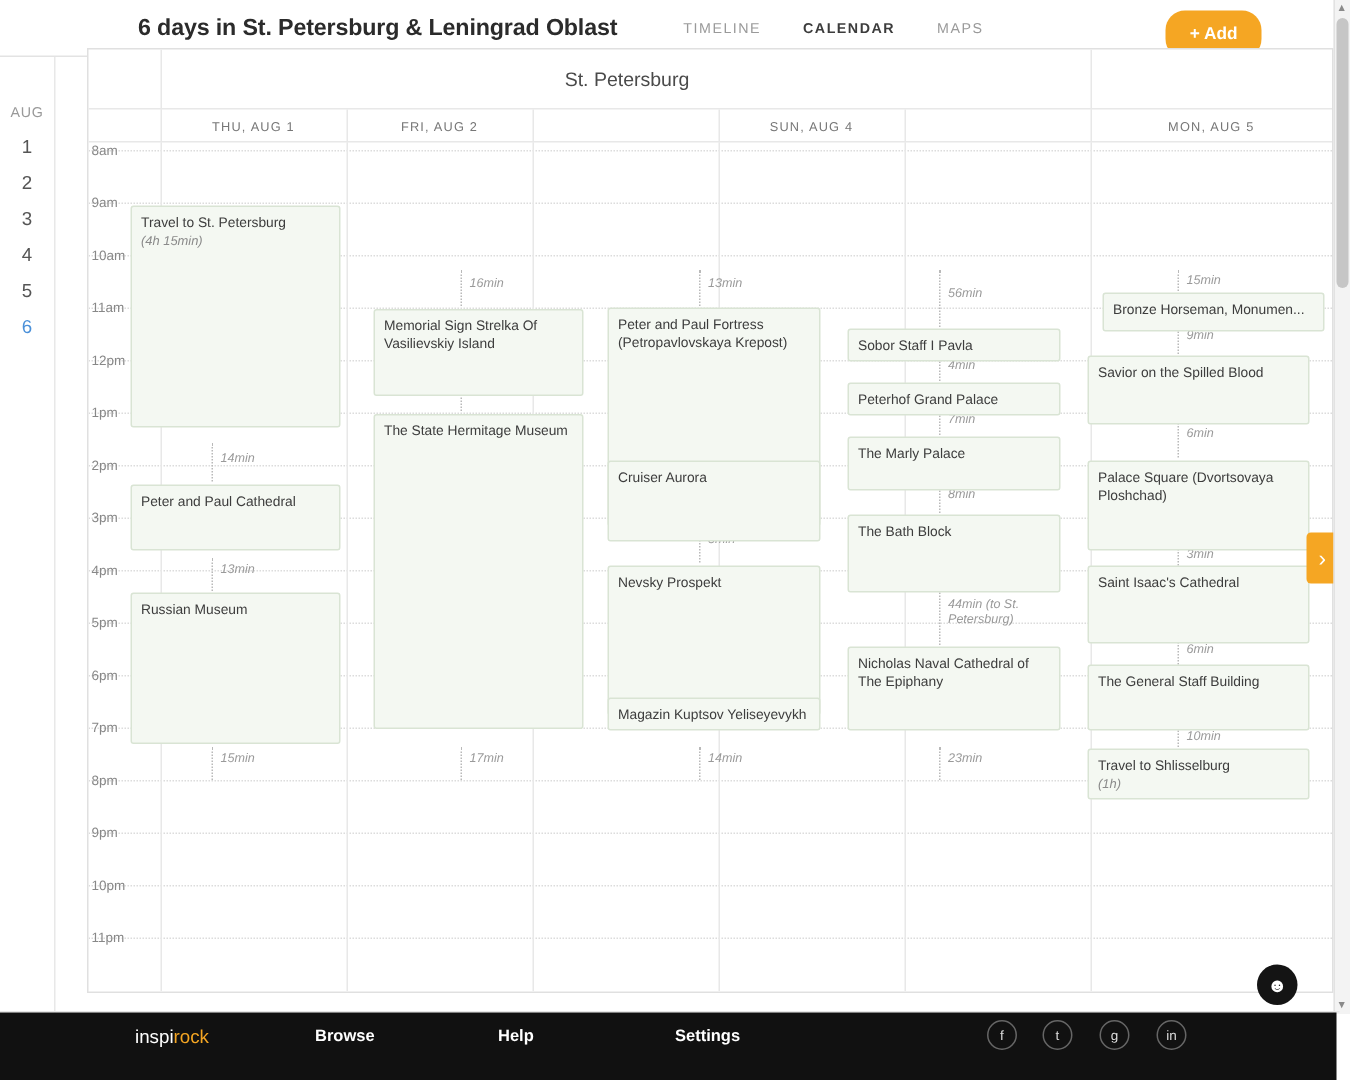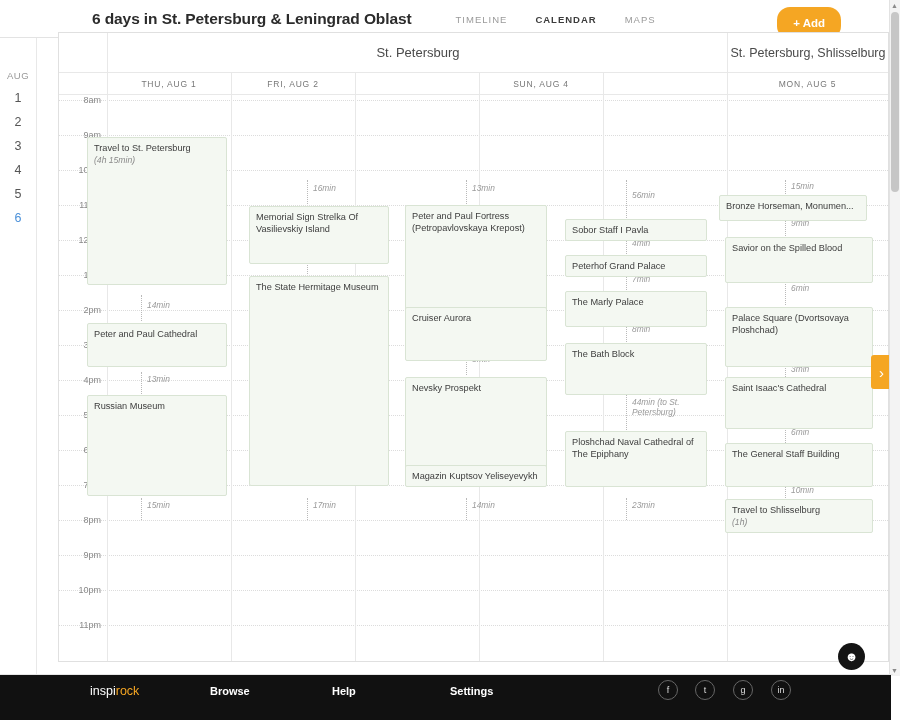--- a/index.html
+++ b/index.html
@@ -133,21 +133,21 @@
     width: 829px; height: 566px;
     overflow: hidden;
   }
   .hour-line {
     position: absolute; left: 0; width: 829px;
     border-top: 1px dotted #dcdcdc;
   }
   .hour-label {
     position: absolute; left: 2px;
     font-size: 9px; color: #888;
-    width: 40px; text-align: right;
+    width: 40px; 
   }
   .col-sep {
     position: absolute; top: 0; width: 1px; height: 566px;
     background: #e8e8e8;
   }
   .time-gutter-sep {
     position: absolute; top: 0; left: 48px;
     width: 1px; height: 566px; background: #e8e8e8;
   }
 
@@ -281,21 +281,20 @@
     <div class="rail-day">5</div>
     <div class="rail-day active">6</div>
   </div>
 
   <div class="cal">
 
     <div class="city-row">
       <div class="city-cell" style="left:49px; width:620px;">St. Petersburg</div>
       <div class="city-sep" style="left:48px;"></div>
       <div class="city-sep" style="left:668px;"></div>
-      <div class="city-cell two-line" style="left:669px; width:160px;">St. Petersburg, Shlisselburg</div>
     </div>
 
     <div class="dow-row">
       <div class="dow-cell" style="left:48px;  width:124px;">THU, AUG 1</div>
       <div class="dow-cell" style="left:172px; width:124px;">FRI, AUG 2</div>
       <div class="dow-cell" style="left:420px; width:124px;">SUN, AUG 4</div>
       <div class="dow-cell" style="left:668px; width:161px;">MON, AUG 5</div>
       <div class="city-sep" style="left:48px; height:22px;"></div>
       <div class="city-sep" style="left:172px; height:22px;"></div>
       <div class="city-sep" style="left:296px; height:22px;"></div>
@@ -419,37 +418,37 @@
       <div class="event" style="left:506px; top:160px; width:142px; height:22px;">
         <div>Peterhof Grand Palace</div>
       </div>
       <div class="event" style="left:506px; top:196px; width:142px; height:36px;">
         <div>The Marly Palace</div>
       </div>
       <div class="event" style="left:506px; top:248px; width:142px; height:52px;">
         <div>The Bath Block</div>
       </div>
       <div class="event" style="left:506px; top:336px; width:142px; height:56px;">
-        <div>Ploshchad Naval Cathedral of The Epiphany</div>
+        <div>Nicholas Naval Cathedral of The Epiphany</div>
       </div>
 
       <div class="conn" style="left:726px; top:85px; height:14px;"></div>
       <div class="conn-label" style="left:732px; top:86px;">15min</div>
       <div class="conn" style="left:726px; top:121px; height:20px;"></div>
       <div class="conn-label" style="left:732px; top:123px;">9min</div>
       <div class="conn" style="left:726px; top:184px; height:26px;"></div>
       <div class="conn-label" style="left:732px; top:188px;">6min</div>
       <div class="conn" style="left:726px; top:268px; height:14px;"></div>
       <div class="conn-label" style="left:732px; top:269px;">3min</div>
       <div class="conn" style="left:726px; top:330px; height:18px;"></div>
       <div class="conn-label" style="left:732px; top:332px;">6min</div>
       <div class="conn" style="left:726px; top:389px; height:14px;"></div>
       <div class="conn-label" style="left:732px; top:390px;">10min</div>
 
-      <div class="event" style="left:660px; top:100px; width:148px; height:26px;">
+      <div class="event" style="left:676px; top:100px; width:148px; height:26px;">
         <div>Bronze Horseman, Monumen...</div>
       </div>
       <div class="event" style="left:666px; top:142px; width:148px; height:46px;">
         <div>Savior on the Spilled Blood</div>
       </div>
       <div class="event" style="left:666px; top:212px; width:148px; height:60px;">
         <div>Palace Square (Dvortsovaya Ploshchad)</div>
       </div>
       <div class="event" style="left:666px; top:282px; width:148px; height:52px;">
         <div>Saint Isaac's Cathedral</div>

